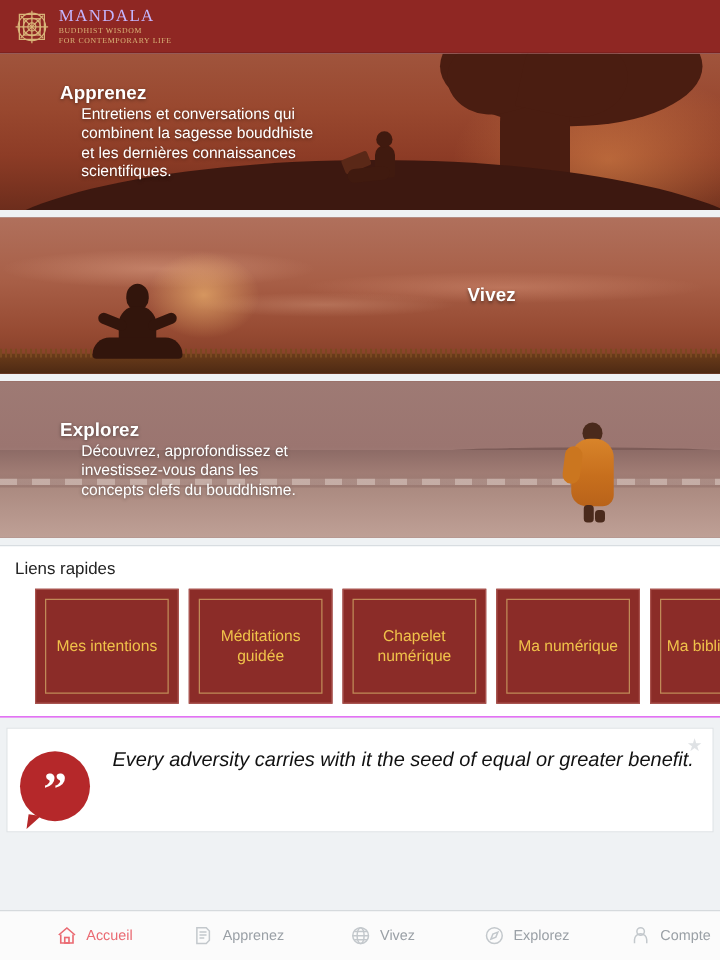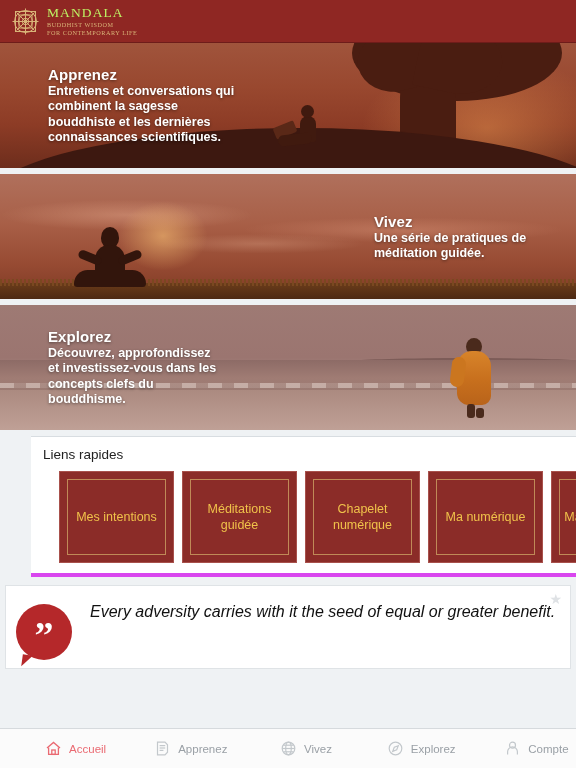--- a/index.html
+++ b/index.html
@@ -18,21 +18,21 @@
     display: flex; align-items: center;
     padding-left: 10px;
     border-bottom: 1px solid #6e1c1a;
   }
   .logo-wrap { display: flex; align-items: center; gap: 6px; }
   .logo-mark { width: 31px; height: 31px; flex: 0 0 31px; }
   .logo-text { display: flex; flex-direction: column; justify-content: center; line-height: 1; }
   .logo-title {
     font-family: "Liberation Serif", serif;
     font-size: 13.5px; letter-spacing: 1.1px;
-    color: #bef264;
+    color: #c4b5fd;
   }
   .logo-sub1, .logo-sub2 {
     font-family: "Liberation Serif", serif;
     color: #d9b478; letter-spacing: .55px;
   }
   .logo-sub1 { font-size: 6.2px; margin-top: 2px; }
   .logo-sub2 { font-size: 6.2px; margin-top: 1.5px; }
 
   
   .body { flex: 1 1 auto; overflow: hidden; background: #eff2f4; }
@@ -45,21 +45,21 @@
   }
   .banner .art { position: absolute; inset: 0; }
   .banner .copy {
     position: absolute; top: 50%; transform: translateY(-50%);
     color: #fff; z-index: 5;
     text-shadow: 0 1px 3px rgba(0,0,0,.45);
   }
   .banner .copy.left { left: 48px; }
   .banner .copy.right { right: 12px; left: auto; text-align: left; width: 190px; }
   .banner h2 { font-size: 15px; font-weight: bold; margin-bottom: 1px; letter-spacing: .1px; }
-  .banner p { font-size: 12.5px; line-height: 15.5px; font-weight: bold; }
+  .banner p { font-size: 12.5px; line-height: 15.5px; font-weight: normal; margin-left: 17px; }
 
   
   .b1-sky {
     position:absolute; inset:0;
     background: linear-gradient(180deg,#a0543c 0%, #99482f 35%, #8d3c26 65%, #6d2d1c 100%);
   }
   .b1-glow {
     position:absolute; left:62%; top:8%; width:260px; height:150px;
     background: radial-gradient(ellipse at center, rgba(255,170,90,.40), rgba(255,150,70,0) 68%);
   }
@@ -187,23 +187,22 @@
     position:absolute; left:12px; bottom:-2px; width:8px; height:14px;
     background:#4a2a1c; border-radius:3px;
   }
   .b3-monk .legs:after {
     content:""; position:absolute; left:9px; bottom:0; width:8px; height:10px;
     background:#4a2a1c; border-radius:3px;
   }
 
   
   .panel {
-    background:#fff; border-top:1px solid #d8dde1; border-bottom:4px solid #d946ef;
+    background:#fff; border-top:1px solid #d8dde1; border-bottom:1px solid #d946ef;
     padding: 10px 0 10px 0;
-    margin-left: 31px;
   }
   .panel-title {
     font-size: 13.5px; color:#222; padding: 0 12px 9px 12px;
   }
   .tiles { display:flex; gap: 8px; padding-left: 28px; }
   .tile {
     flex: 0 0 115px; height: 92px;
     background:#8b2c28; border:1px solid #a8514c;
     display:flex; align-items:center; justify-content:center;
     position: relative;
@@ -323,21 +322,20 @@
         <div class="b2-fig">
           <span class="head"></span>
             <span class="torso"></span>
           <span class="arml"></span>
             <span class="armr"></span>
             <span class="legs"></span>
         </div>
       </div>
       <div class="copy right">
         <h2>Vivez</h2>
-        <p>Une série de pratiques de méditation guidée.</p>
       </div>
     </div>
 
     <div class="banner">
       <div class="art">
         <div class="b3-sky"></div>
         <div class="b3-horizon"></div>
         <div class="b3-sea"></div>
         <div class="b3-foam"></div>
         <div class="b3-sand"></div>

